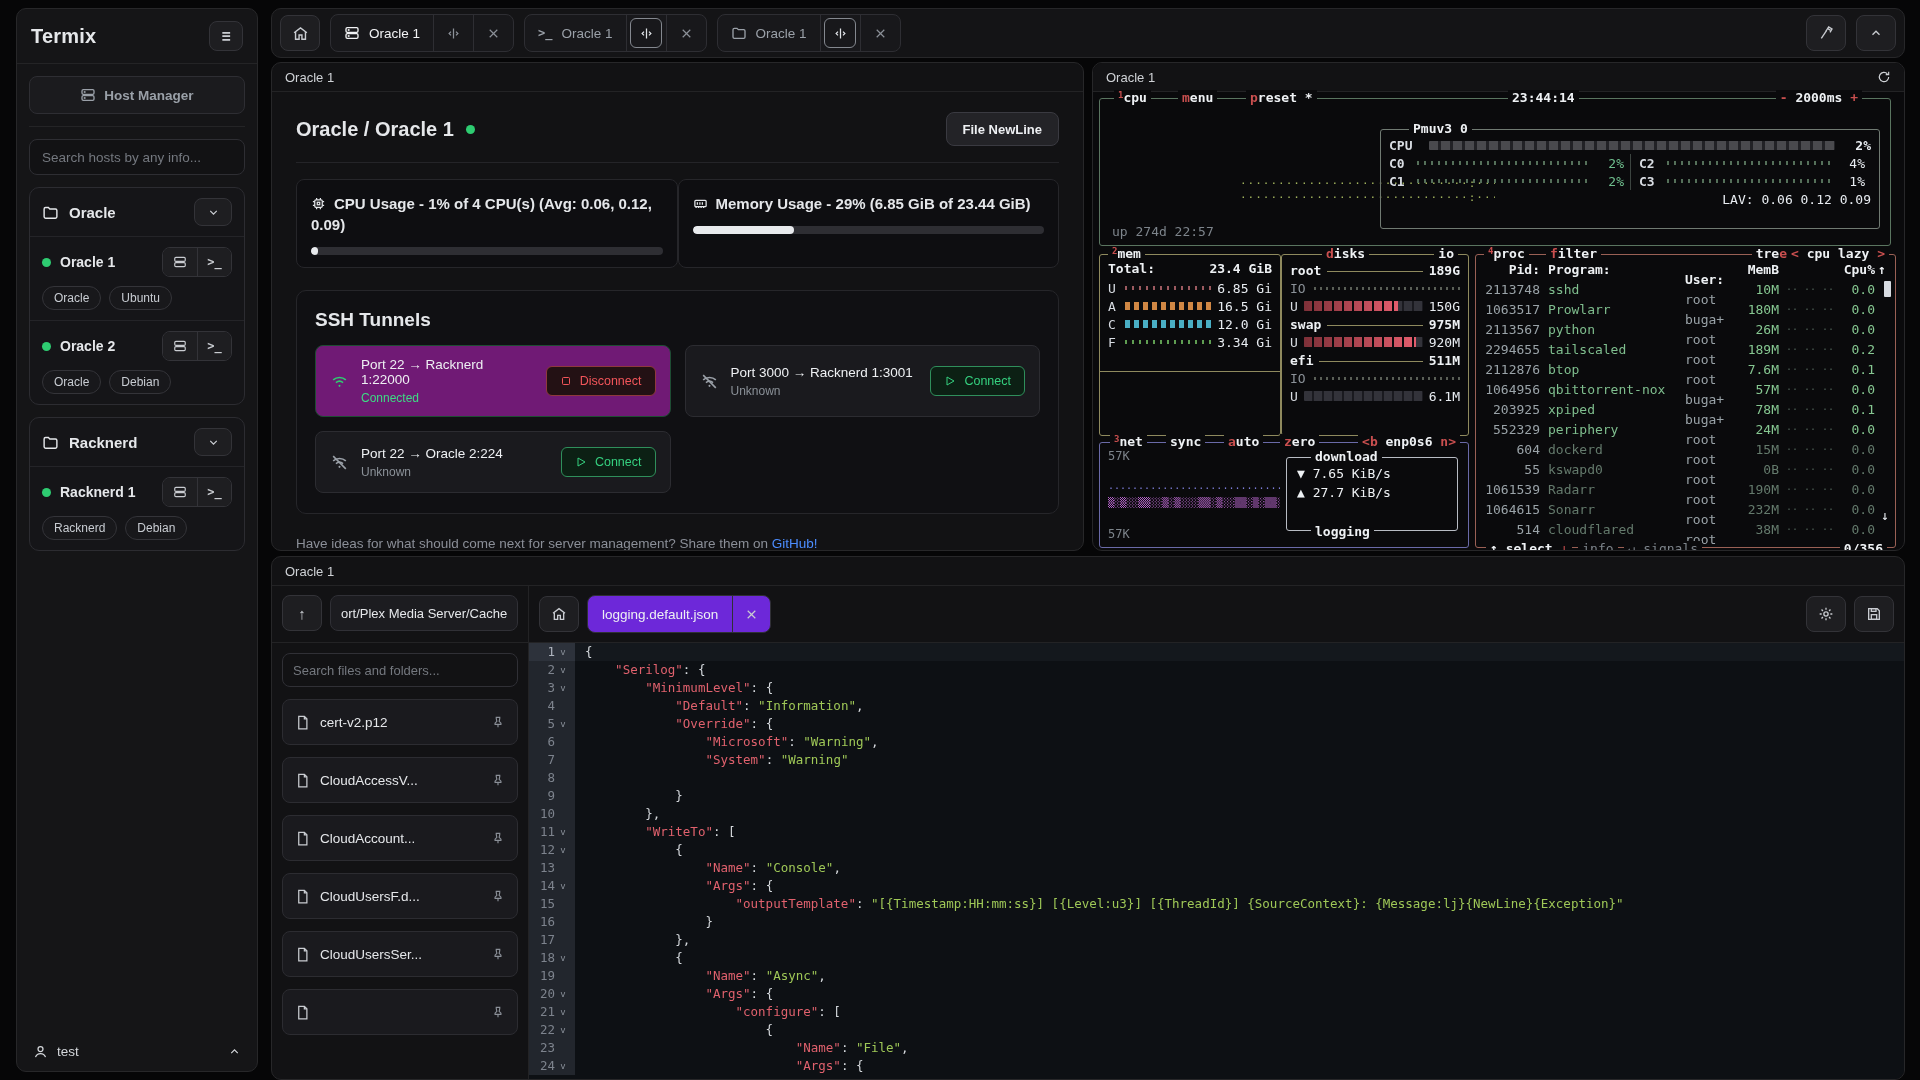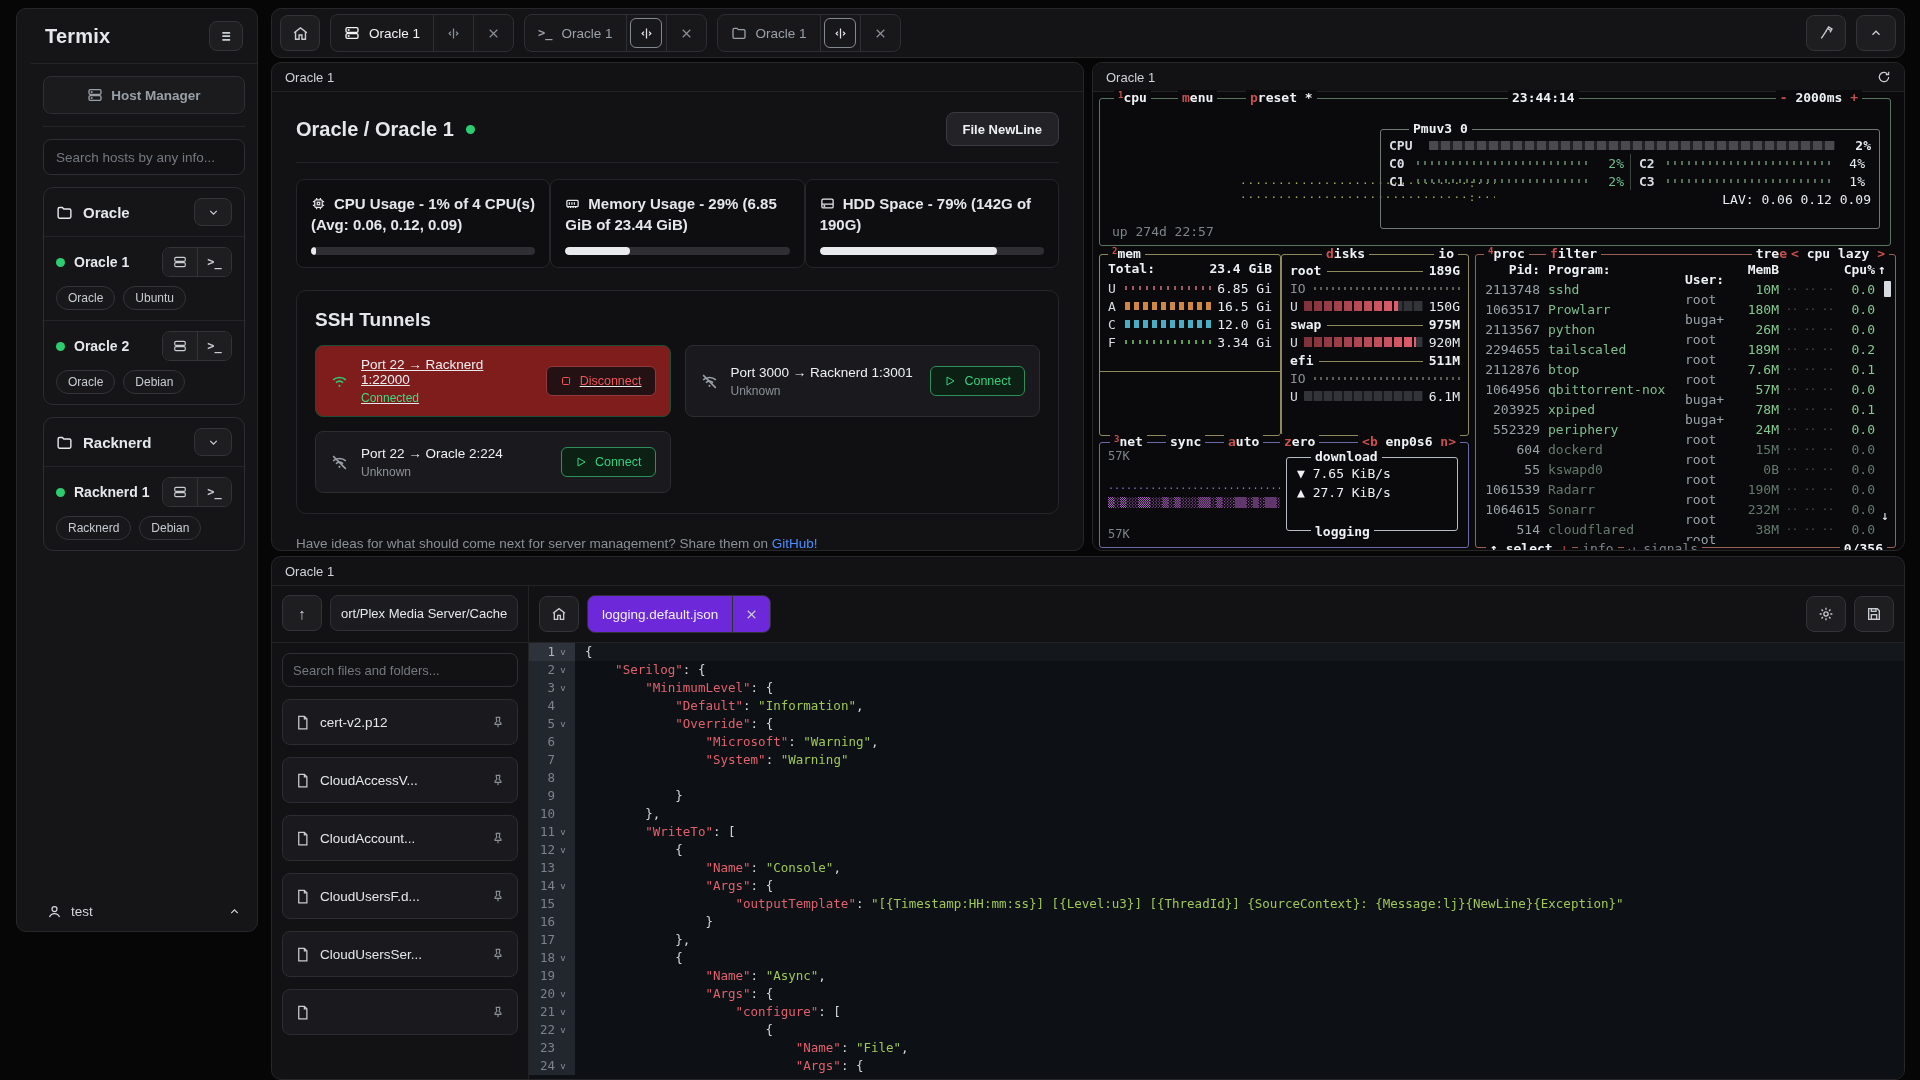--- a/index.html
+++ b/index.html
@@ -1,21 +1,21 @@
 <!DOCTYPE html>
 <html><head>
 <meta charset="utf-8">
 <style>
   * { margin:0; padding:0; box-sizing:border-box; }
   html,body { background:#060607; }
   body { font-family:"Liberation Sans", sans-serif; color:#e5e7ea; }
   .app { width:1920px; height:1080px; overflow:hidden; display:flex; padding:8px 15px 0 16px; gap:13px; background:#060607; }
 
   
-  .sidebar { width:242px; min-width:242px; height:924px; background:#151517; border:1px solid #272729; border-radius:10px; display:flex; flex-direction:column; overflow:hidden;padding-left:14px; }
+  .sidebar { width:242px; min-width:242px; height:1064px; background:#151517; border:1px solid #272729; border-radius:10px; display:flex; flex-direction:column; overflow:hidden; }
   .sb-head { display:flex; align-items:center; justify-content:space-between; padding:12px 14px; border-bottom:1px solid #242426; }
   .brand { font-size:20px; font-weight:bold; letter-spacing:.2px; }
   .icon-btn { display:flex; align-items:center; justify-content:center; background:#1e1e21; border:1px solid #333338; border-radius:8px; color:#c9ccd1; cursor:pointer; }
   .sb-head .icon-btn { width:34px; height:30px; font-size:16px; }
   .sb-sec { padding:12px 12px 0 12px; }
   .hm-btn { width:100%; height:38px; background:#1b1b1e; border:1px solid #2e2e33; border-radius:8px; color:#9aa0a8; font-size:13.5px; font-weight:bold; display:flex; align-items:center; justify-content:center; gap:8px; }
   .sb-div { border-bottom:1px solid #242426; margin-top:12px; }
   .search-box { width:100%; height:36px; background:#121214; border:1px solid #2e2e33; border-radius:8px; color:#c9ccd1; font-size:13.5px; padding:0 12px; outline:none; }
   .search-box::placeholder { color:#74787f; }
   .group { border:1px solid #2c2c31; border-radius:10px; background:#151518; margin-top:12px; overflow:hidden; }
@@ -63,21 +63,21 @@
   .stat-cards { display:flex; }
   .stat-card { flex:1; background:#0e0e11; border:1px solid #26262a; border-radius:8px; padding:13px 14px 12px; }
   .stat-line { font-size:15px; font-weight:bold; line-height:21px; display:inline; }
   .stat-ic { display:inline-flex; vertical-align:-2px; margin-right:8px; color:#e5e7ea; }
   .pbar { height:8px; border-radius:4px; background:#2e2e33; margin-top:12px; overflow:hidden; }
   .pfill { height:100%; background:#e8eaed; border-radius:4px; min-width:5px; }
   .tunnels { margin-top:22px; background:#101013; border:1px solid #26262a; border-radius:10px; padding:18px 18px 20px; }
   .tun-title { font-size:19px; font-weight:bold; margin-bottom:14px; }
   .tun-grid { display:grid; grid-template-columns:1fr 1fr; gap:14px; }
   .tun-card { border-radius:8px; padding:11px 14px; display:flex; align-items:center; gap:12px; border:1px solid #2c2c31; background:#1a1a1e; min-height:62px; }
-  .tun-card.connected { background:#7f1d1d; border-color:#1e4d33;text-decoration:underline; }
+  .tun-card.connected { background:#701a75; border-color:#1e4d33; }
   .tun-info { flex:1; }
   .tun-name { font-size:13.5px; color:#eef0f3; }
   .tun-status { font-size:12px; color:#8b9198; margin-top:4px; }
   .tun-card.connected .tun-status { color:#3ddc84; }
   .tun-btn { height:30px; padding:0 13px; border-radius:6px; font-size:12.5px; display:flex; align-items:center; gap:8px; background:transparent; }
   .tun-card.idle .tun-btn { border:1px solid #2f8f5b; color:#35d07f; background:#0c2014; }
   .tun-card.connected .tun-btn { border:1px solid #8f393d; color:#f2555a; background:#231114; }
   .tun-card .wifi-off { display:none; color:#9aa0a8; }
   .tun-card.idle .wifi-off { display:flex; }
   .tun-card .wifi-on { color:#2ecc71; display:flex; }
@@ -494,32 +494,20 @@
               <span class="stat-ic">
                   <svg width="15" height="15" viewBox="0 0 24 24" fill="none" stroke="currentColor" stroke-width="2">
                     <rect x="3" y="7" width="18" height="10" rx="1.5"></rect>
                     <path d="M7 10v4M11 10v4M15 10v4M5 17v2M9 17v2M13 17v2M17 17v2"></path>
                   </svg>
                 </span><span class="stat-line">Memory Usage - 29% (6.85 GiB of 23.44 GiB)</span>
               <div class="pbar">
                   <div class="pfill" style="width: 29%;"></div>
                 </div>
             </div>
-            <div class="stat-card">
-              <span class="stat-ic">
-                  <svg width="15" height="15" viewBox="0 0 24 24" fill="none" stroke="currentColor" stroke-width="2">
-                    <rect x="3" y="5" width="18" height="14" rx="2"></rect>
-                    <path d="M3 13h18"></path>
-                    <circle cx="7" cy="16" r="0.7" fill="currentColor"></circle>
-                  </svg>
-                </span><span class="stat-line">HDD Space - 79% (142G of 190G)</span>
-              <div class="pbar">
-                  <div class="pfill" style="width: 79%;"></div>
-                </div>
-            </div>
           </div>
 
           <div class="tunnels">
             <div class="tun-title">SSH Tunnels</div>
             <div class="tun-grid">
 
                 <div class="tun-card connected">
                   <span class="wifi-on">
                     <svg width="19" height="19" viewBox="0 0 24 24" fill="none" stroke="currentColor" stroke-width="2">
                       <path d="M4 10a12 12 0 0 1 16 0"></path>

